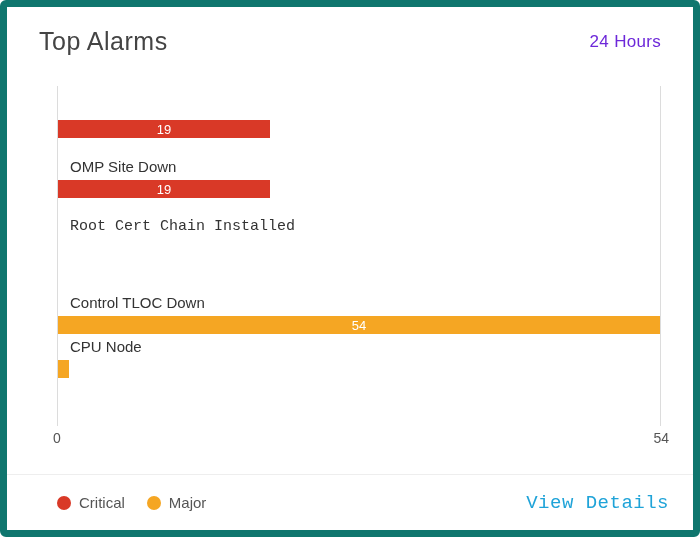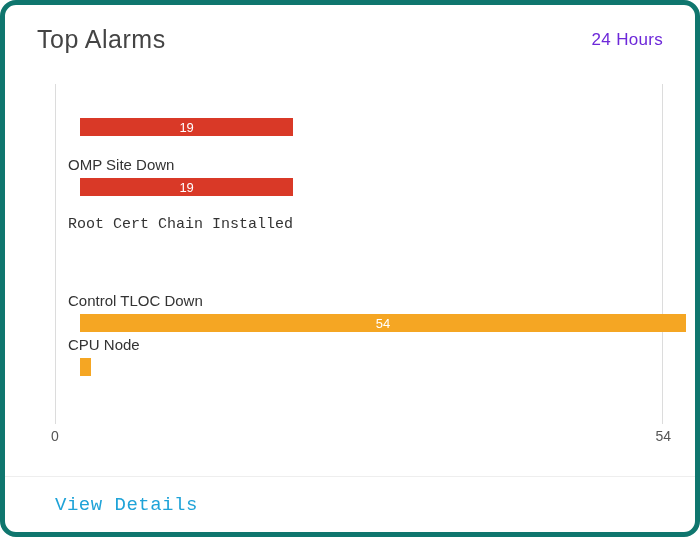--- a/index.html
+++ b/index.html
@@ -1,22 +1,22 @@
 <!DOCTYPE html>
 <html><head>
 <meta charset="utf-8">
 <style>
   * { box-sizing: border-box; margin: 0; padding: 0; }
   html, body { width: 700px; height: 537px; font-family: -apple-system, BlinkMacSystemFont, "Segoe UI", Helvetica, Arial, sans-serif; }
   .card {
     width: 700px;
     height: 537px;
     background: #fff;
-    border: 5px solid #0f766e;
-    border-radius: 16px;
+    border: 7px solid #0f766e;
+    border-radius: 6px;
     position: relative;
     padding: 0;
   }
   .header {
     display: flex;
     justify-content: space-between;
     align-items: center;
     padding: 20px 32px 10px 32px;
   }
   .title {
@@ -55,21 +55,20 @@
     color: #333;
   }
   .bar {
     position: absolute;
     top: 22px;
     left: 0;
     height: 18px;
     display: flex;
     align-items: center;
     justify-content: center;
-    margin-left: 24px;
   }
   .bar.critical { background: #d93927; }
   .bar.major { background: #f5a623; }
   .bar-value {
     font-size: 13px;
     color: #fff;
     font-weight: 400;
   }
   .x-ticks {
     position: relative;
@@ -177,16 +176,26 @@
       </div>
 
     </div>
     <div class="x-ticks">
       <span class="tick-left">0</span>
       <span class="tick-right">54</span>
     </div>
   </div>
 
   <div class="footer">
+    <div class="legend">
+      <div class="legend-item">
+        <span class="swatch critical"></span>
+        <span>Critical</span>
+      </div>
+      <div class="legend-item">
+        <span class="swatch major"></span>
+        <span>Major</span>
+      </div>
+    </div>
     <button class="view-details">View Details</button>
   </div>
 
 </div>
 
 </body></html>

